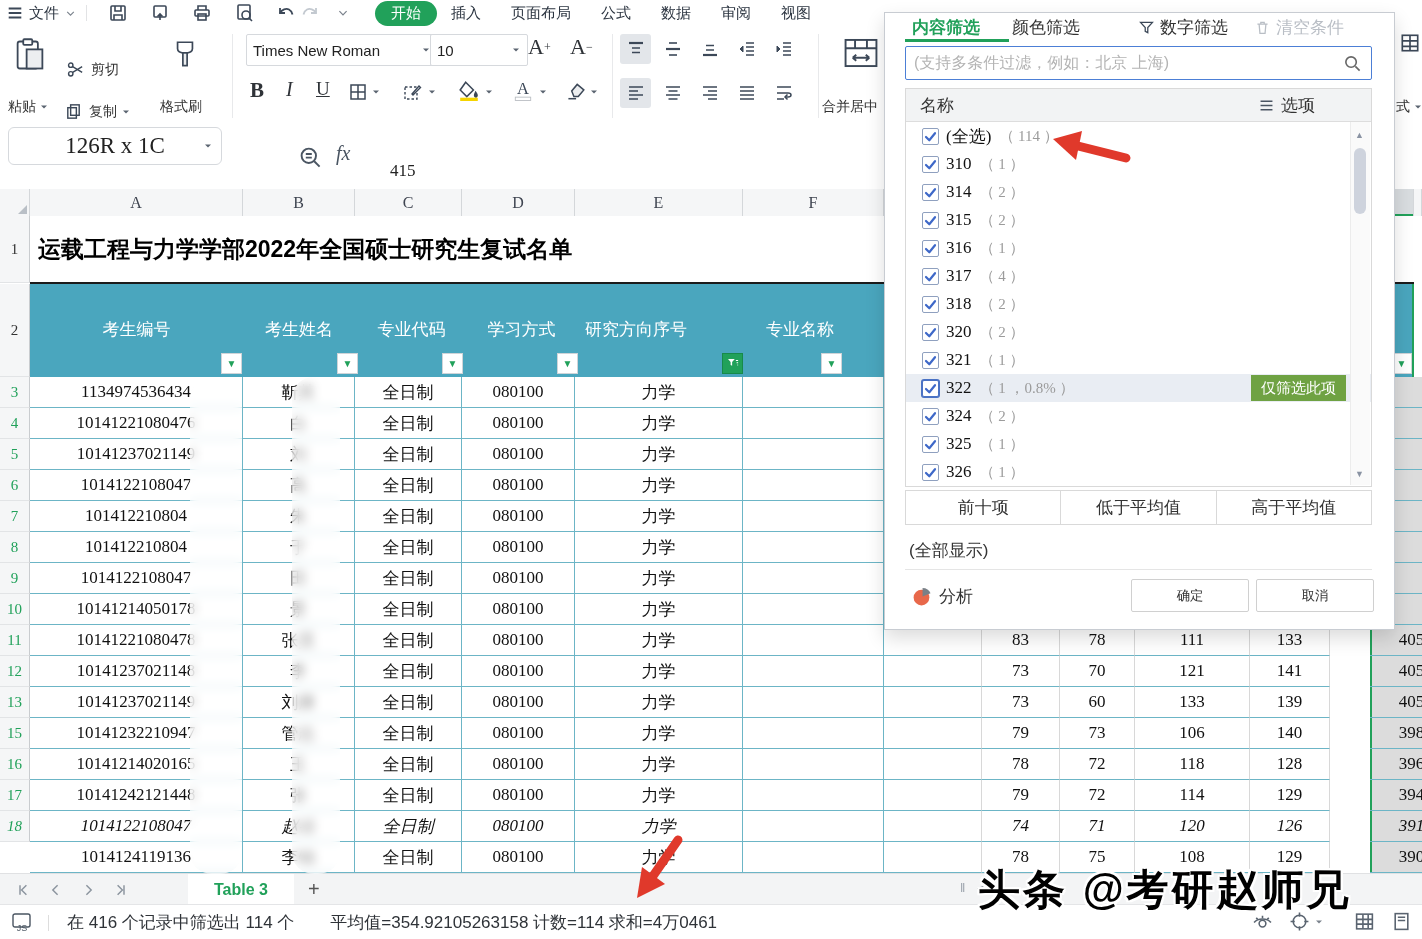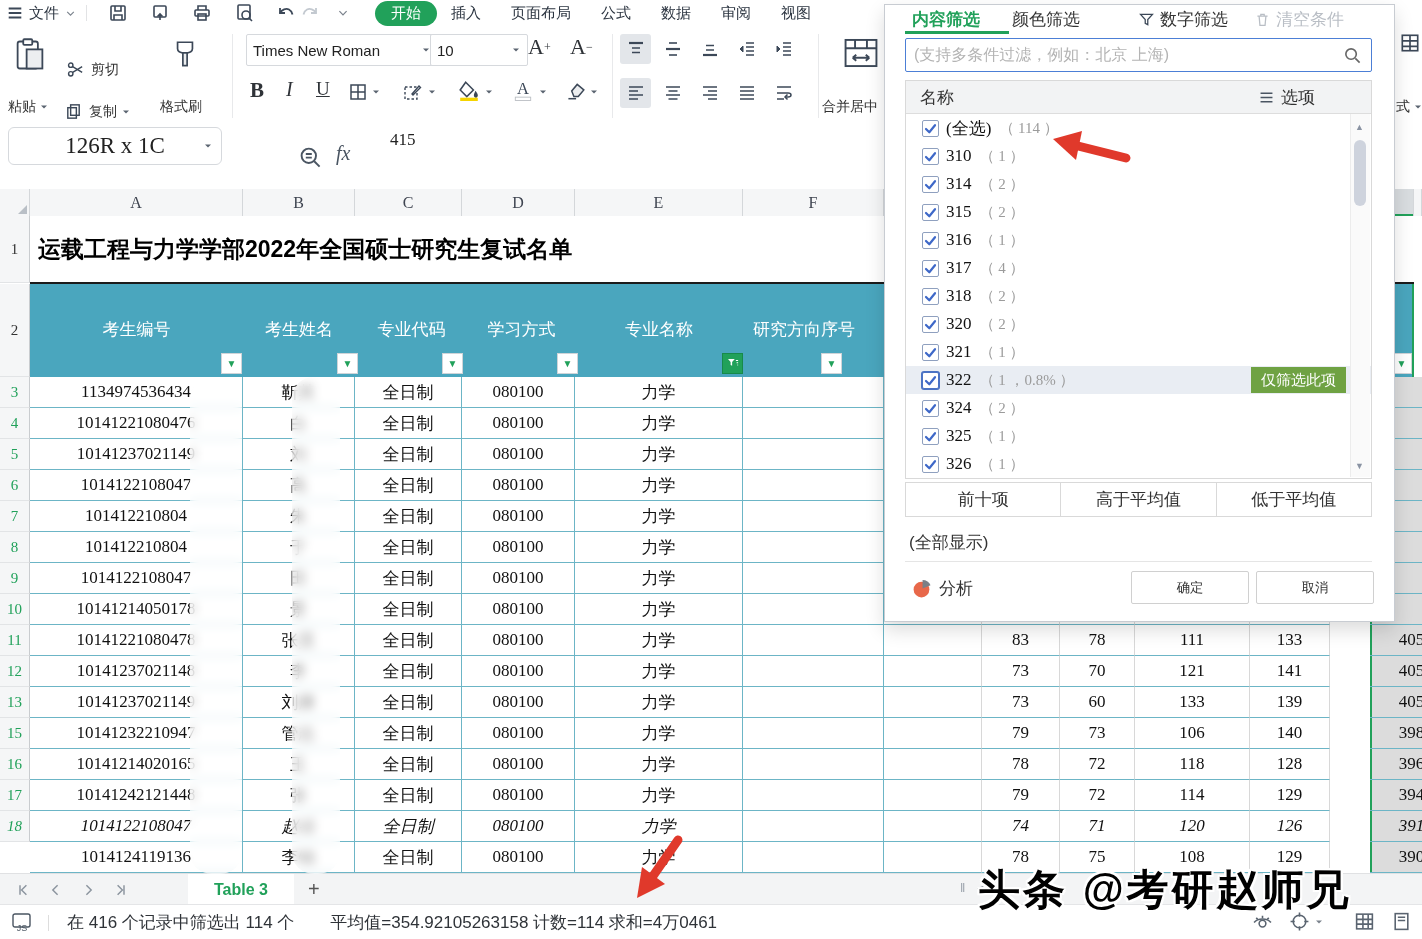--- a/index.html
+++ b/index.html
@@ -79,21 +79,21 @@
   
   .statusbar{position:absolute;left:0;top:904px;width:1422px;height:35px;background:#fff;border-top:1px solid #e4e5e7;
              display:flex;align-items:center;font-size:17px;color:#2f3338;}
   .jsic{width:24px;height:19px;margin-left:12px;color:#4a5562;}
   .sdiv{width:1px;height:16px;background:#ddd;margin:0 18px 0 12px;}
   .stat2{margin-left:36px;}
   .sbicons{position:absolute;right:10px;top:6px;display:flex;align-items:center;color:#5a6470;}
   .sbicons .icon{width:21px;height:21px;margin-left:16px;}
 
   
-  .panel{position:absolute;left:884px;top:4px;width:511px;height:618px;background:#fff;border:1px solid #c8ccd2;
+  .panel{position:absolute;left:884px;top:12px;width:511px;height:618px;background:#fff;border:1px solid #c8ccd2;
          box-sizing:border-box;box-shadow:0 8px 18px rgba(0,0,0,.14);z-index:50;font-size:17px;}
   .ptabs{position:absolute;left:0;top:0;width:100%;height:29px;display:flex;align-items:center;}
   .ptab{margin-left:27px;display:flex;align-items:center;color:#333;white-space:nowrap;}
   .ptab.on{color:#21A15A;font-weight:600;}
   .ptab.dis{color:#b9bec5;}
   .ptab .icon{width:17px;height:17px;margin-right:5px;}
   .punder{position:absolute;left:20px;top:26px;width:104px;height:3px;background:#21A15A;}
   .psearch{position:absolute;left:20px;top:33px;width:467px;height:34px;border:1px solid #4C7FD6;border-radius:2px;box-sizing:border-box;
            display:flex;align-items:center;}
   .psearch input{flex:1;border:none;outline:none;font-size:16px;color:#333;padding:0 8px;background:transparent;
@@ -436,21 +436,21 @@
         </span>
     </div>
     <span class="icon abs" style="left:298px;top:18px;width:24px;height:24px;color:#4a5562">
         <svg viewBox="0 0 20 20" fill="none" stroke="currentColor" stroke-width="1.6">
           <circle cx="9" cy="9" r="6"></circle>
           <path d="M6.5 7.5h5M6.5 10.5h5"></path>
           <path d="M13.5 13.5L18 18"></path>
         </svg>
       </span>
     <span class="fx abs" style="left:336px;top:15px">fx</span>
-    <span class="fval abs" style="left:390px;top:3px">415</span>
+    <span class="fval abs" style="left:390px;top:34px">415</span>
   </div>
 
   <div class="heads">
       <div class="hcell corner" style="width: 30px;"></div>
       <div class="hcell" style="width: 213px;">A</div>
       <div class="hcell" style="width: 112px;">B</div>
       <div class="hcell" style="width: 107px;">C</div>
       <div class="hcell" style="width: 113px;">D</div>
       <div class="hcell" style="width: 168px;">E</div>
       <div class="hcell" style="width: 141px;">F</div>
@@ -472,22 +472,22 @@
     </div>
     <div class="tabletopline"></div>
     <div class="row" style="top:68px;height:93px">
       <div class="rn" style="width:30px;height:93px;color:#333">2</div>
     </div>
     <div class="r2">
         <div class="h2cell" style="width: 213px;">考生编号</div>
         <div class="h2cell" style="width: 112px;">考生姓名</div>
         <div class="h2cell" style="width: 113px;">专业代码</div>
         <div class="h2cell" style="width: 107px;">学习方式</div>
+        <div class="h2cell" style="width: 141px; justify-content: flex-start; text-align: left; padding-left: 10px;">研究方向序号</div>
         <div class="h2cell" style="width: 168px;">专业名称</div>
-        <div class="h2cell" style="width: 141px; justify-content: flex-start; text-align: left; padding-left: 10px;">研究方向序号</div>
         <div class="h2cell" style="width: 530px; box-shadow: rgb(33, 161, 90) -2px 0px 0px inset;"></div>
       </div>
     <div id="datarows">
         <div class="row" style="top: 161px; height: 31px;">
           <div class="rn filt" style="width: 30px;">3</div>
           <div class="cell" style="width: 213px;">1134974536434</div>
           <div class="cell" style="width: 112px;">靳其</div>
           <div class="cell" style="width: 107px;">全日制</div>
           <div class="cell" style="width: 113px;">080100</div>
           <div class="cell" style="width: 168px;">力学</div>
@@ -999,22 +999,22 @@
           </div>
         </div>
       <div class="pscroll">
         <span class="up">▲</span>
         <div class="thumb"></div>
         <span class="dn">▼</span>
       </div>
     </div>
     <div class="pquick">
       <div>前十项</div>
+      <div>低于平均值</div>
       <div>高于平均值</div>
-      <div>低于平均值</div>
     </div>
     <div class="showall">(全部显示)</div>
     <div class="pdivider"></div>
     <div class="panalyze">
       <span class="icon">
           <svg viewBox="0 0 20 20">
             <circle cx="10" cy="11" r="7.5" fill="#E8684A"></circle>
             <path d="M11 10V1.8A8.2 8.2 0 0 1 18.6 7z" fill="#7a8087"></path>
           </svg>
         </span>

